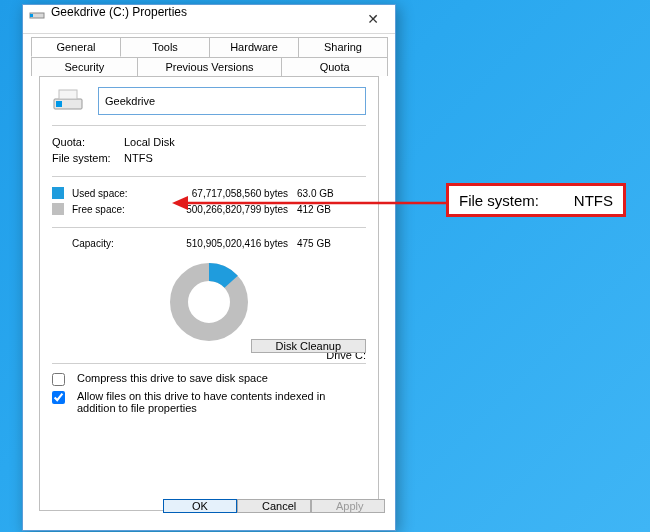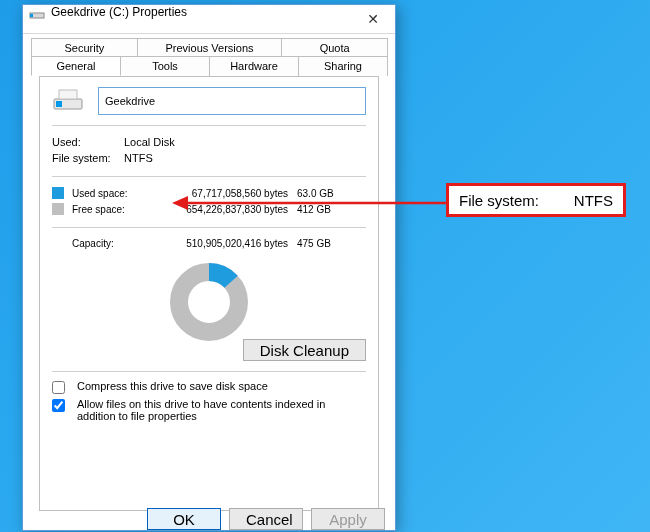--- a/index.html
+++ b/index.html
@@ -24,26 +24,26 @@
   .kv{display:flex;font-size:11px;color:#000;padding:2px 0}
   .kv .k{width:72px}
   .legend-sq{width:12px;height:12px;margin-right:8px;display:inline-block}
   .sp-row{display:flex;align-items:center;font-size:10px;padding:2px 0}
   .sp-label{width:84px}
   .sp-bytes{width:132px;text-align:right;padding-right:9px}
   .sp-hr{width:54px;text-align:left}
   .donut{display:block;margin:8px auto 4px auto}
   .drive-cap{text-align:right;font-size:11px;margin-top:2px}
   .cleanup-row{display:flex;justify-content:flex-end;margin-top:-22px;margin-bottom:6px}
-  .btn{font-family:inherit;font-size:15px;height:22px;padding:0 16px;background:#e9e9e9;border:1px solid #acacac;color:#000}
+  .btn{font-family:inherit;font-size:11px;height:14px;padding:0 24px;background:#e9e9e9;border:1px solid #acacac;color:#000}
   .btn.primary{border:1.5px solid #005fb8;background:#e5f1fb}
   .btn.disabled{color:#9a9a9a}
   .chk-row{display:flex;align-items:flex-start;font-size:11px;margin:4px 0;gap:12px}
   .chk-row input{margin:1px 0 0 0;width:13px;height:13px}
-  .dlg-btns{position:absolute;right:10px;bottom:0;display:flex;gap:8px}
+  .dlg-btns{position:absolute;right:10px;bottom:17px;display:flex;}
   .dlg-btns .btn{width:74px}
   
   .callout{position:absolute;left:446px;top:183px;width:180px;height:34px;border:3px solid #e21b1b;background:#fff;display:flex;align-items:center;font-size:15px;padding:0 10px;box-sizing:border-box}
   .callout .label{flex:1}
   .arrow-svg{position:absolute;left:172px;top:194px;width:282px;height:18px;pointer-events:none}
 </style>
 </head>
 <body>
 
 <div class="desktop">
@@ -53,66 +53,66 @@
         <svg width="16" height="16" viewBox="0 0 16 16">
             <rect x="1" y="8" width="14" height="5" fill="#d9d9d9" stroke="#8a8a8a"></rect>
             <rect x="1" y="9" width="3" height="3" fill="#0098e8"></rect>
           </svg>
       </span>
       <span class="tb-title">Geekdrive (C:) Properties</span>
       <span class="tb-close">✕</span>
     </div>
 
     <div class="tabs-wrap">
-      <div class="tabrow">
-        <div class="tab back">Security</div>
-        <div class="tab back" style="flex:1.4">Previous Versions</div>
-        <div class="tab back">Quota</div>
-      </div>
       <div class="tabrow tabrow2">
         <div class="tab active">General</div>
         <div class="tab back">Tools</div>
         <div class="tab back">Hardware</div>
         <div class="tab back">Sharing</div>
+      </div>
+      <div class="tabrow">
+        <div class="tab back">Security</div>
+        <div class="tab back" style="flex:1.4">Previous Versions</div>
+        <div class="tab back">Quota</div>
       </div>
 
       <div class="panel">
         <div class="row">
           <span class="drive-icon">
             <svg width="32" height="28" viewBox="0 0 32 28">
                 <rect x="2" y="12" width="28" height="10" rx="1" fill="#e8e8e8" stroke="#9a9a9a"></rect>
                 <rect x="4" y="14" width="6" height="6" fill="#0098e8"></rect>
                 <rect x="7" y="3" width="18" height="9" fill="#f5f5f5" stroke="#c0c0c0"></rect>
               </svg>
           </span>
           <input class="name-input" value="Geekdrive" style="">
         </div>
         <hr class="hr">
 
         <div class="kv">
-          <span class="k">Used:</span>
+          <span class="k">Quota:</span>
           <span>Local Disk</span>
         </div>
         <div class="kv">
           <span class="k">File system:</span>
           <span>NTFS</span>
         </div>
 
         <hr class="hr">
 
         <div class="sp-row">
           <span class="legend-sq" style="background:#1f9cdd"></span>
           <span class="sp-label">Used space:</span>
           <span class="sp-bytes">67,717,058,560 bytes</span>
           <span class="sp-hr">63.0 GB</span>
         </div>
         <div class="sp-row">
           <span class="legend-sq" style="background:#bfbfbf"></span>
           <span class="sp-label">Free space:</span>
-          <span class="sp-bytes">654,226,837,830 bytes</span>
+          <span class="sp-bytes">500,266,820,799 bytes</span>
           <span class="sp-hr">412 GB</span>
         </div>
 
         <hr class="hr">
 
         <div class="sp-row">
           <span style="width:20px"></span>
           <span class="sp-label">Capacity:</span>
           <span class="sp-bytes">510,905,020,416 bytes</span>
           <span class="sp-hr">475 GB</span>

